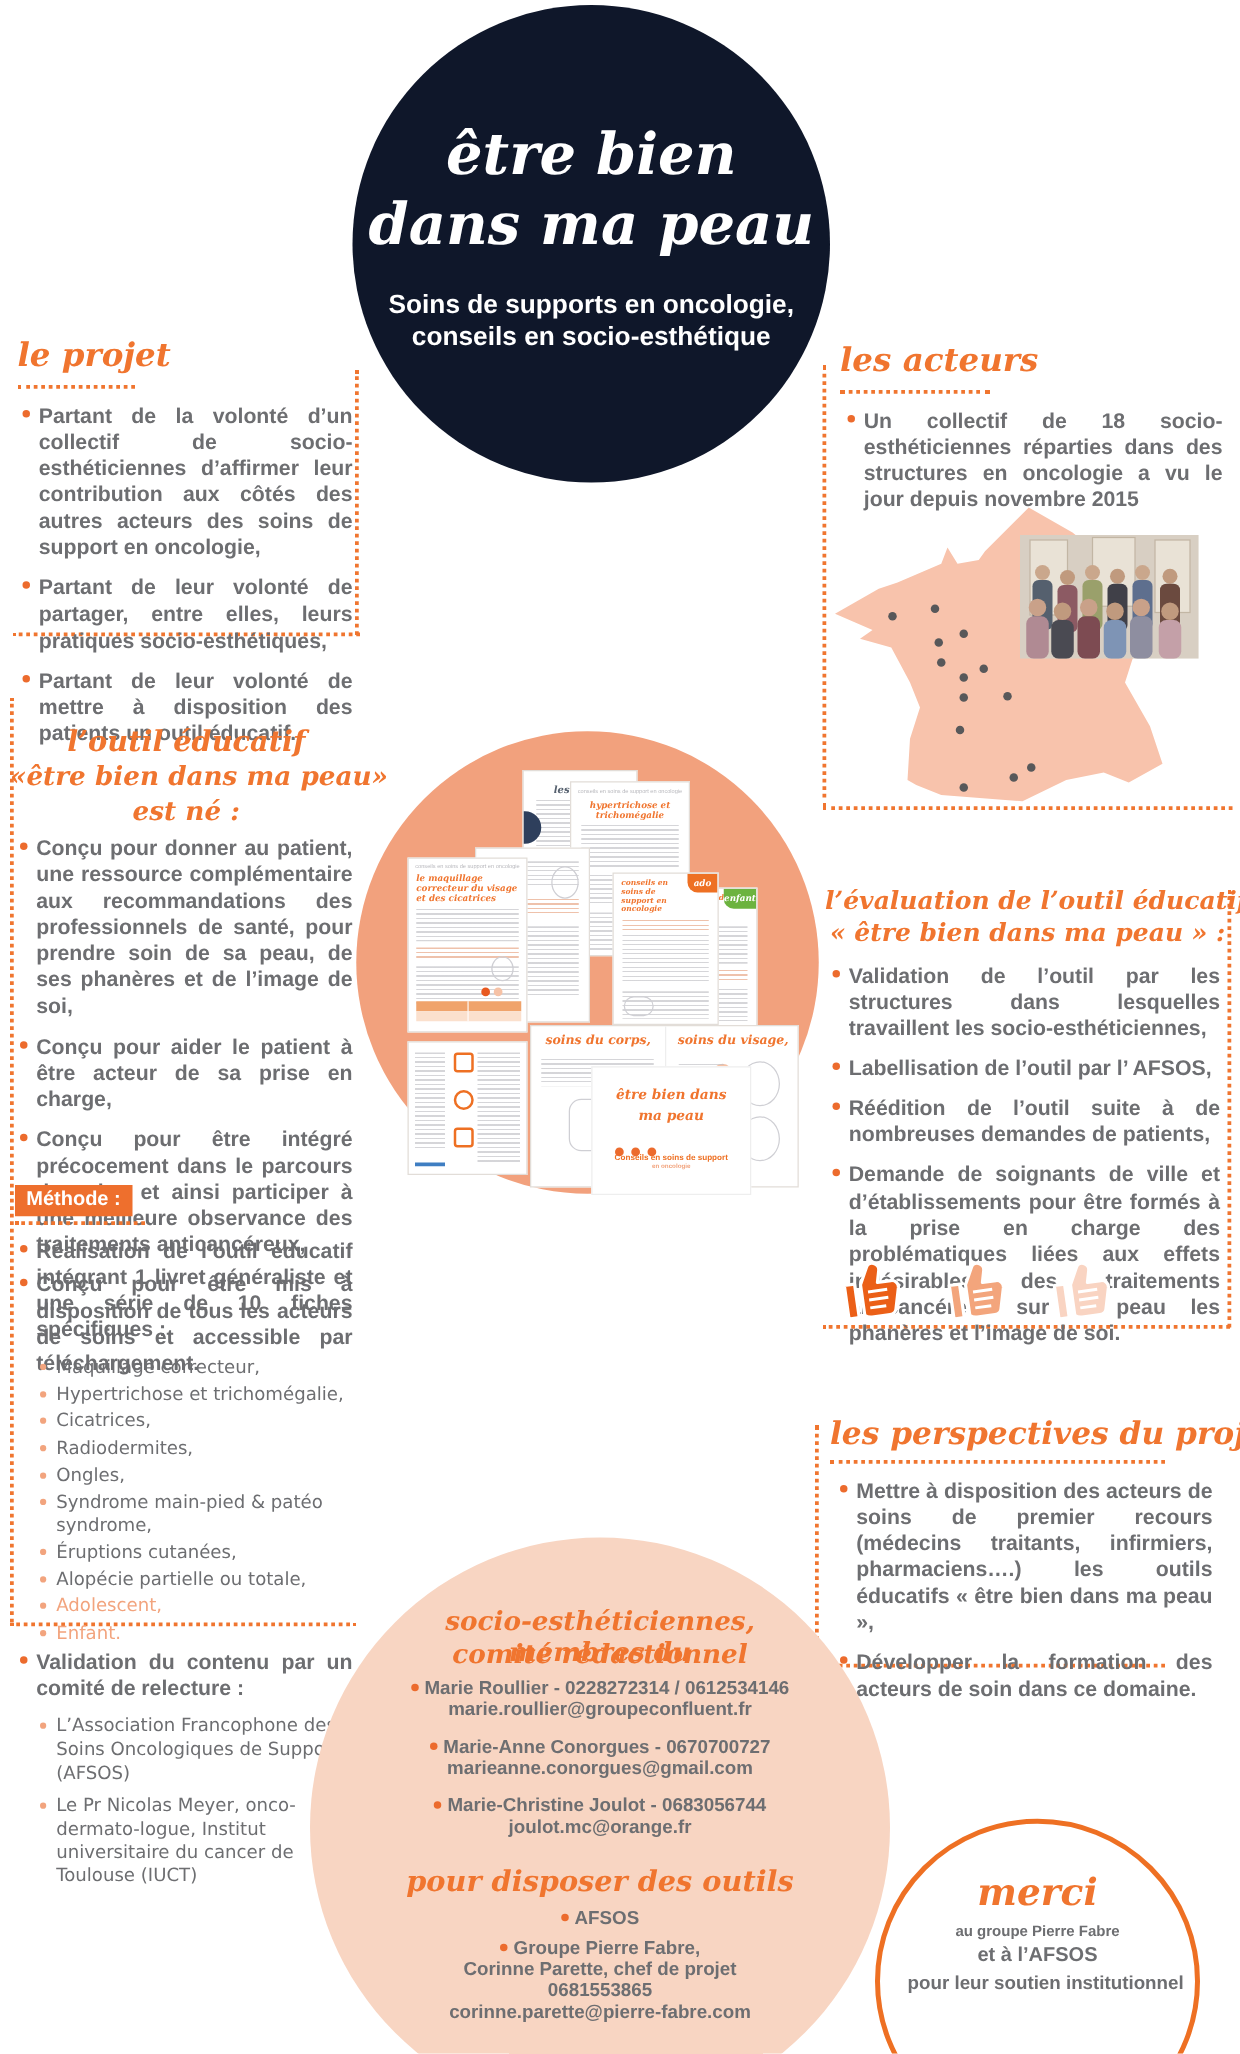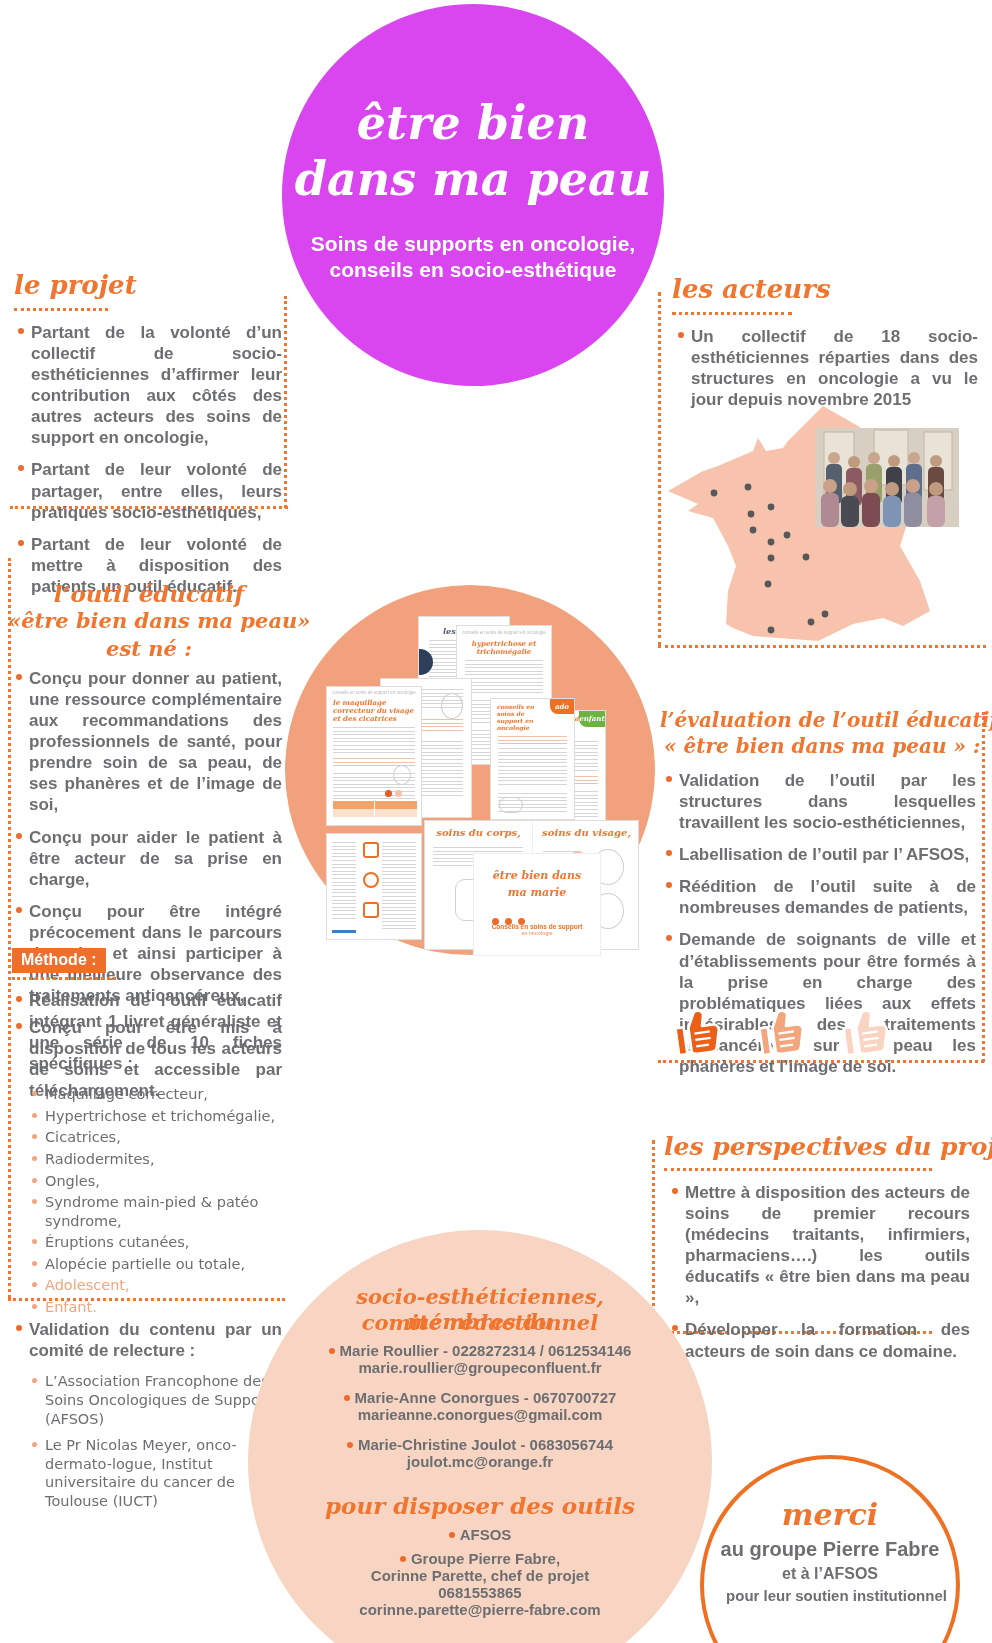--- a/index.html
+++ b/index.html
@@ -14,21 +14,21 @@
   
   .blt{position:relative;padding-left:15px;margin-bottom:11px;font-size:17px;line-height:1.24;
        font-weight:bold;color:#6d6e71;text-align:justify;}
   .blt::before{content:"";position:absolute;left:2px;top:6px;width:6px;height:6px;border-radius:50%;background:#ec6b2d;}
   .sub{position:relative;padding-left:15px;margin-bottom:3px;font-size:14.5px;line-height:1.28;
        font-weight:normal;color:#6d6e71;font-family:"DejaVu Sans",sans-serif;text-align:left;}
   .sub::before{content:"";position:absolute;left:2px;top:6px;width:5px;height:5px;border-radius:50%;background:#f2a47e;}
   .sub.salmon{color:#f2a47e;}
   
   .top-circle{position:absolute;left:282px;top:4px;width:382px;height:382px;border-radius:50%;
-              background:#d946ef;text-align:center;}
+              background:#0f172a;text-align:center;}
   .tc-l1{position:absolute;left:0;width:100%;top:92px;font-size:46px;color:#fff;}
   .tc-l2{position:absolute;left:0;width:100%;top:148px;font-size:46px;color:#fff;}
   .tc-s1{position:absolute;left:0;width:100%;top:228px;font-size:21px;color:#fff;font-weight:bold;}
   .tc-s2{position:absolute;left:0;width:100%;top:254px;font-size:21px;color:#fff;font-weight:bold;}
   
   .h-script{font-size:26px;white-space:nowrap;}
   
   .methode-box{display:inline-block;background:#ee6f2d;color:#fff;font-weight:bold;font-size:16px;
                padding:3px 9px 4px 9px;}
   
@@ -275,21 +275,21 @@
     <div class="fl" style="position:absolute;left:5px;top:8px;width:24px;height:78px;"></div>
     <div style="position:absolute;left:5px;bottom:6px;width:24px;height:3px;background:#3f7ec2;"></div>
     <div style="position:absolute;left:36px;top:8px;width:12px;height:12px;border:2px solid #ee7023;border-radius:3px;"></div>
     <div style="position:absolute;left:36px;top:38px;width:12px;height:12px;border:2px solid #ee7023;border-radius:50%;"></div>
     <div style="position:absolute;left:36px;top:68px;width:12px;height:12px;border:2px solid #ee7023;border-radius:3px;"></div>
     <div class="fl" style="position:absolute;right:5px;top:8px;width:34px;height:90px;"></div>
   </div>
 
   <div class="page" style="left:473px;top:853px;width:128px;height:103px;z-index:9;border-color:#eee;">
     <div class="pg-title" style="font-size:11px;text-align:center;margin-top:16px;">être bien dans</div>
-    <div class="pg-title" style="font-size:11px;text-align:center;margin-top:4px;">ma marie</div>
+    <div class="pg-title" style="font-size:11px;text-align:center;margin-top:4px;">ma peau</div>
     <div style="font-size:6.5px;font-weight:bold;color:#ee7023;text-align:center;margin-top:24px;">Conseils en soins de support</div>
     <div style="font-size:5px;font-weight:bold;color:#f2a47e;text-align:center;">en oncologie</div>
   </div>
 
   <div class="abs" style="left:492px;top:918px;z-index:10;display:flex;gap:6px;">
     <span style="width:7px;height:7px;border-radius:50%;background:#ec6b2d;display:inline-block;"></span>
     <span style="width:7px;height:7px;border-radius:50%;background:#ec6b2d;display:inline-block;"></span>
     <span style="width:7px;height:7px;border-radius:50%;background:#ec6b2d;display:inline-block;"></span>
   </div>
 
@@ -351,18 +351,18 @@
   <div class="abs c-line" style="left:310px;top:1526px;width:340px;"><span class="dot"></span><span>AFSOS</span></div>
   <div class="abs" style="left:290px;top:1550px;width:380px;">
     <div class="c-line"><span class="dot"></span><span>Groupe Pierre Fabre,</span></div>
     <div class="c-mail">Corinne Parette, chef de projet</div>
     <div class="c-mail">0681553865</div>
     <div class="c-mail">corinne.parette@pierre-fabre.com</div>
   </div>
 
   <div class="merci-circle">
     <div class="script" style="font-size:30px;margin-top:38px;">merci</div>
-    <div class="gray-bold" style="font-size:20px;margin-top:6px;">au groupe Pierre Fabre</div>
+    <div class="gray-bold" style="font-size:12px;margin-top:6px;">au groupe Pierre Fabre</div>
     <div class="gray-bold" style="font-size:16px;margin-top:4px;">et à l’AFSOS</div>
     <div class="gray-bold" style="font-size:15px;margin-top:4px;margin-left:13px;">pour leur soutien institutionnel</div>
   </div>
 
 </div>
 
 </body></html>

